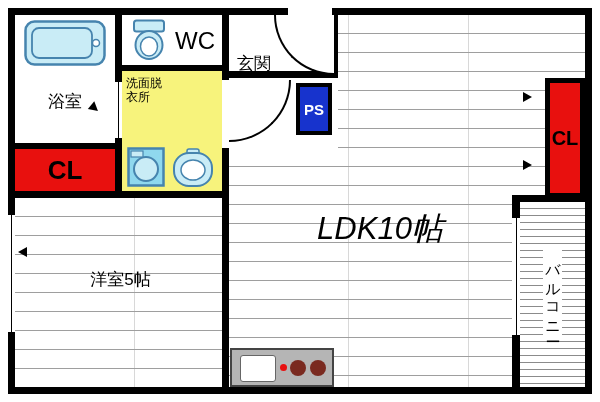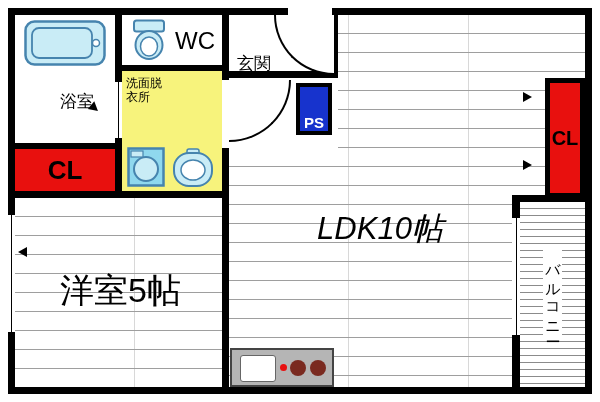--- a/index.html
+++ b/index.html
@@ -34,21 +34,21 @@
   <div class="patch" style="left:229px;top:15px;width:103px;height:56px;"></div>
   <div class="patch" style="left:229px;top:78px;width:109px;height:72px;"></div>
   <div class="abs" style="left:122px;top:71px;width:100px;height:120px;background:var(--washroom-yellow);z-index:4;"></div>
 
   <div class="abs center" style="left:15px;top:149px;width:100px;height:42px;background:var(--closet-red);z-index:25;font-size:26px;font-weight:bold;">
     <span>CL</span>
   </div>
   <div class="abs center" style="left:545px;top:78px;width:40px;height:120px;background:var(--closet-red);border:5px solid #000;box-sizing:border-box;z-index:25;font-size:20px;font-weight:bold;">
     <span>CL</span>
   </div>
-  <div class="abs center" style="left:296px;top:83px;width:36px;height:52px;background:var(--ps-blue);border:4px solid #000;box-sizing:border-box;z-index:25;color:#fff;font-size:15px;font-weight:bold;align-items:flex-end;">
+  <div class="abs center" style="left:296px;top:83px;width:36px;height:52px;background:var(--ps-blue);border:4px solid #000;box-sizing:border-box;z-index:25;color:#fff;font-size:15px;font-weight:bold;">
     <span>PS</span>
   </div>
 
   <div class="balcony center" style="left:520px;top:202px;width:65px;height:185px;">
     <span style="writing-mode:vertical-rl;background:#fff;padding:3px 0;font-size:15px;letter-spacing:3px;z-index:21;">バルコニー</span>
   </div>
 
   <div class="abs" style="left:230px;top:348px;width:104px;height:39px;background:var(--counter-gray);border:2px solid #444;box-sizing:border-box;z-index:10;">
     <div class="abs" style="left:8px;top:5px;width:34px;height:25px;background:#fff;border:1px solid #666;border-radius:3px;"></div>
     <div class="abs" style="left:58px;top:10px;width:16px;height:16px;border-radius:50%;background:var(--burner-brown);"></div>
@@ -100,25 +100,25 @@
     <rect x="15" y="1" width="12" height="8" rx="2" style="fill:var(--fixture-fill);stroke:var(--fixture-stroke);stroke-width:1.5;"></rect>
     <rect x="2" y="5" width="38" height="33" rx="15" style="fill:var(--fixture-fill);stroke:var(--fixture-stroke);stroke-width:2;"></rect>
     <ellipse cx="21" cy="22" rx="12" ry="10" style="fill:#fff;stroke:var(--fixture-stroke);stroke-width:1.5;"></ellipse>
   </svg>
 
   <div class="tri tri-r" style="left:90px;top:103px;transform:rotate(40deg);"></div>
   <div class="tri tri-r" style="left:523px;top:92px;"></div>
   <div class="tri tri-r" style="left:523px;top:160px;"></div>
   <div class="tri tri-l" style="left:18px;top:247px;"></div>
 
-  <div class="label" style="left:36px;top:92px;width:58px;text-align:right;font-size:17px;">浴室</div>
+  <div class="label" style="left:36px;top:92px;width:58px;text-align:center;font-size:17px;">浴室</div>
   <div class="label" style="left:175px;top:27px;font-size:24px;">WC</div>
   <div class="label" style="left:237px;top:18px;font-size:17px;margin-top:36px;">玄関</div>
   <div class="label" style="left:126px;top:76px;font-size:12px;">
     <div>洗面脱</div>
     <div>衣所</div>
   </div>
   <div class="label" style="left:265px;top:210px;width:230px;text-align:center;font-size:31px;font-style:italic;">LDK10帖</div>
-  <div class="label" style="left:38px;top:270px;width:165px;text-align:center;font-size:34px;">洋室5帖</div>
+  <div class="label" style="left:38px;top:270px;width:165px;text-align:center;font-size:17px;">洋室5帖</div>
 
   <div class="abs" style="left:8px;top:8px;width:584px;height:386px;border:7px solid #000;box-sizing:border-box;z-index:29;"></div>
 
 </div>
 
 </body></html>

